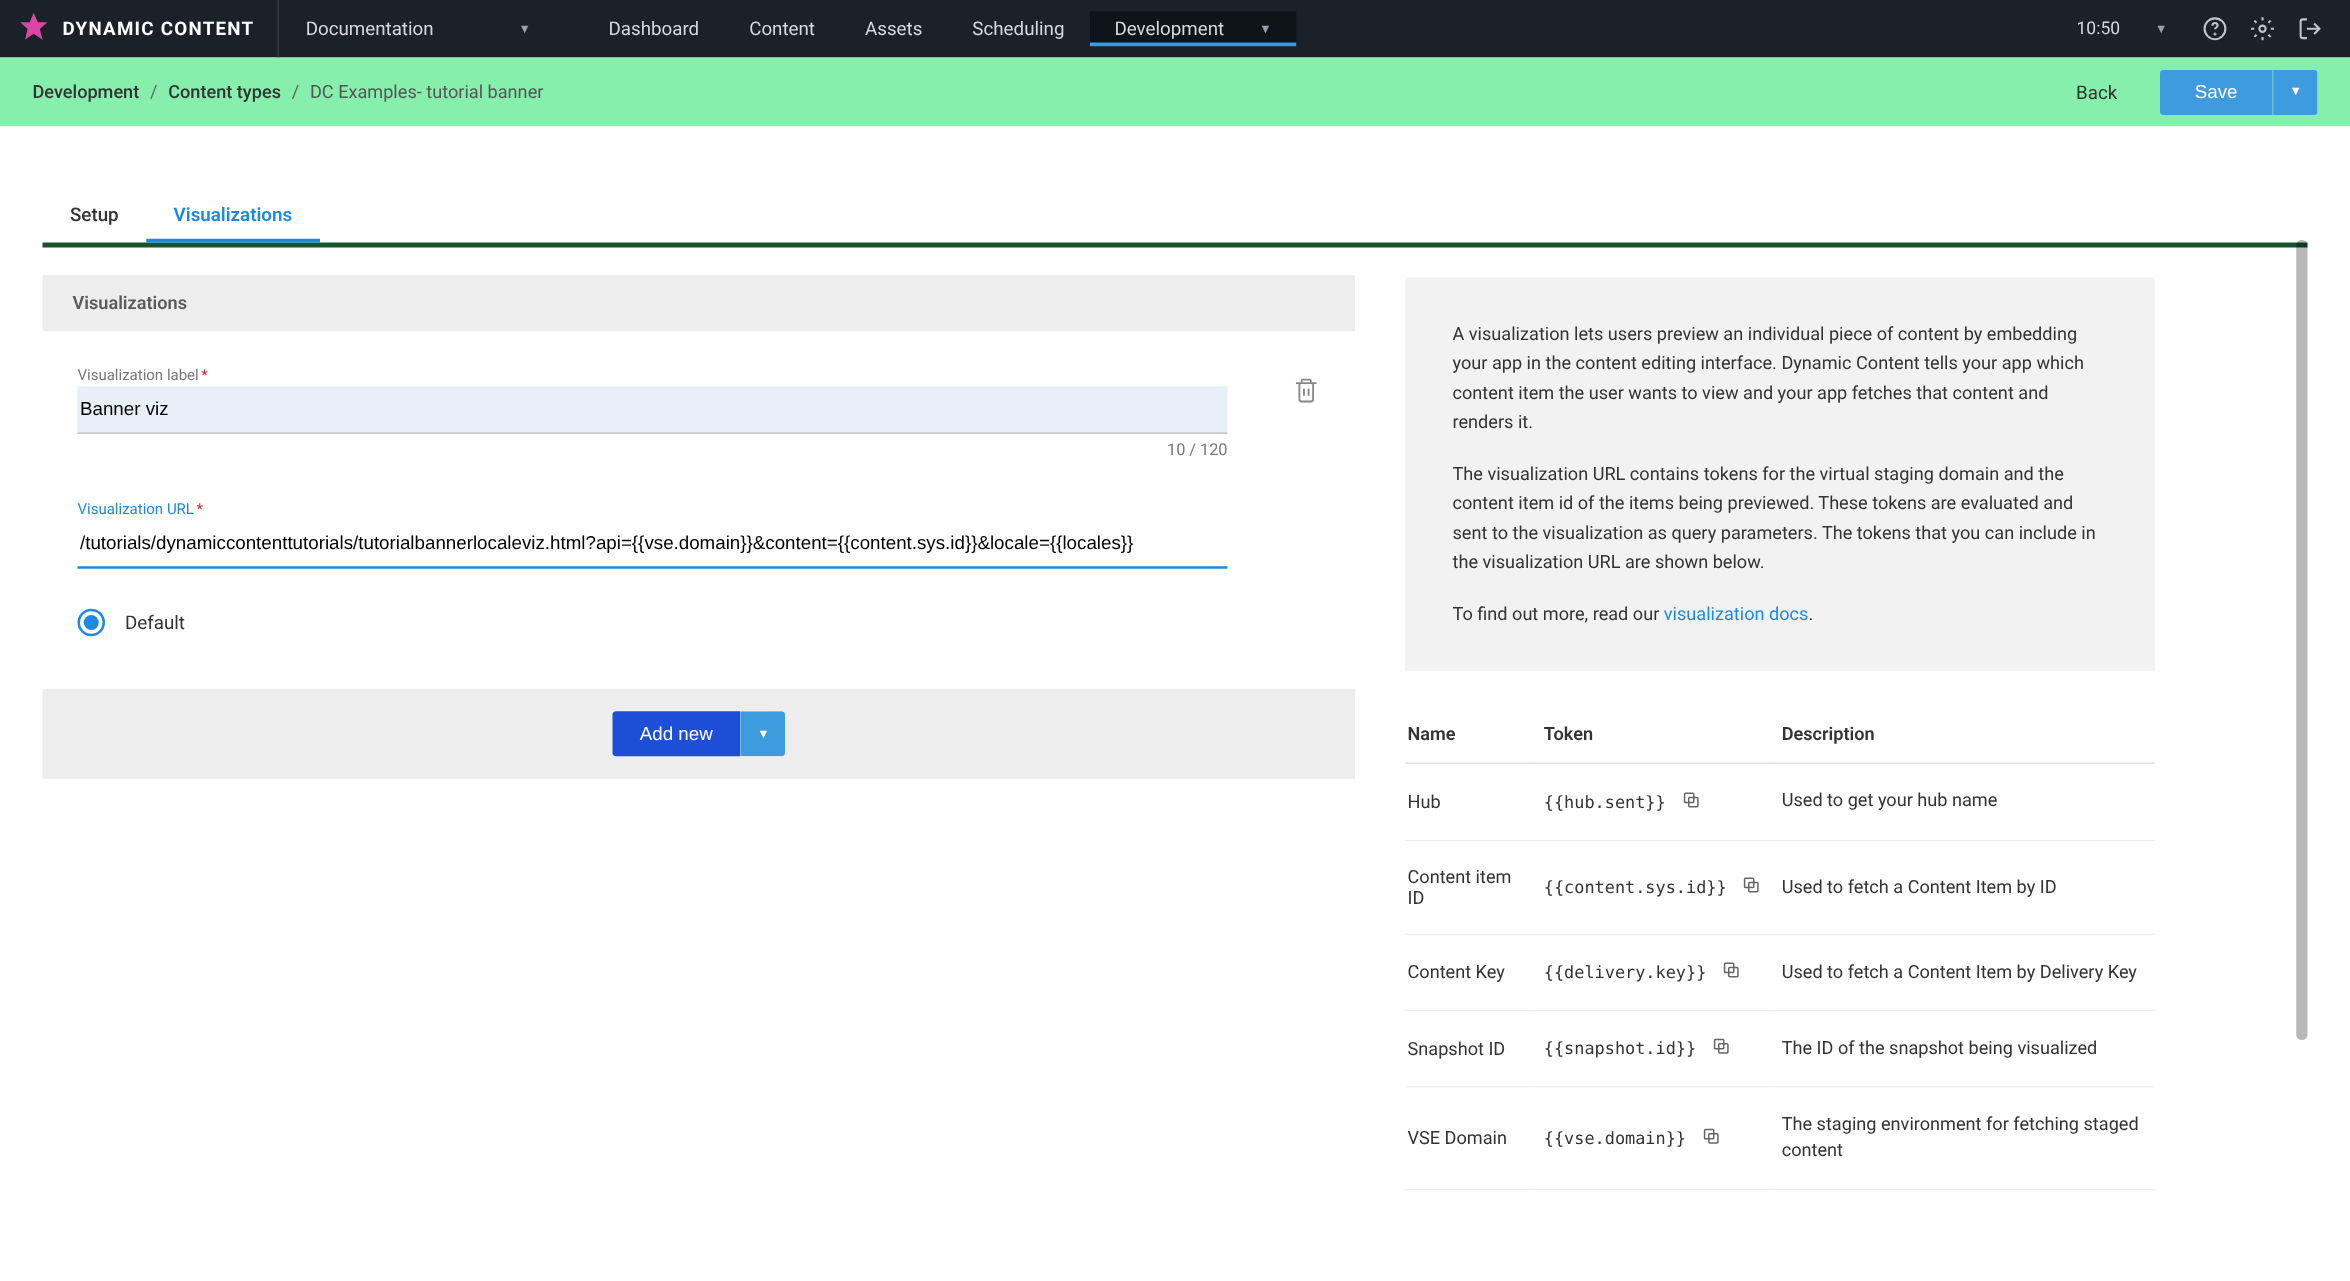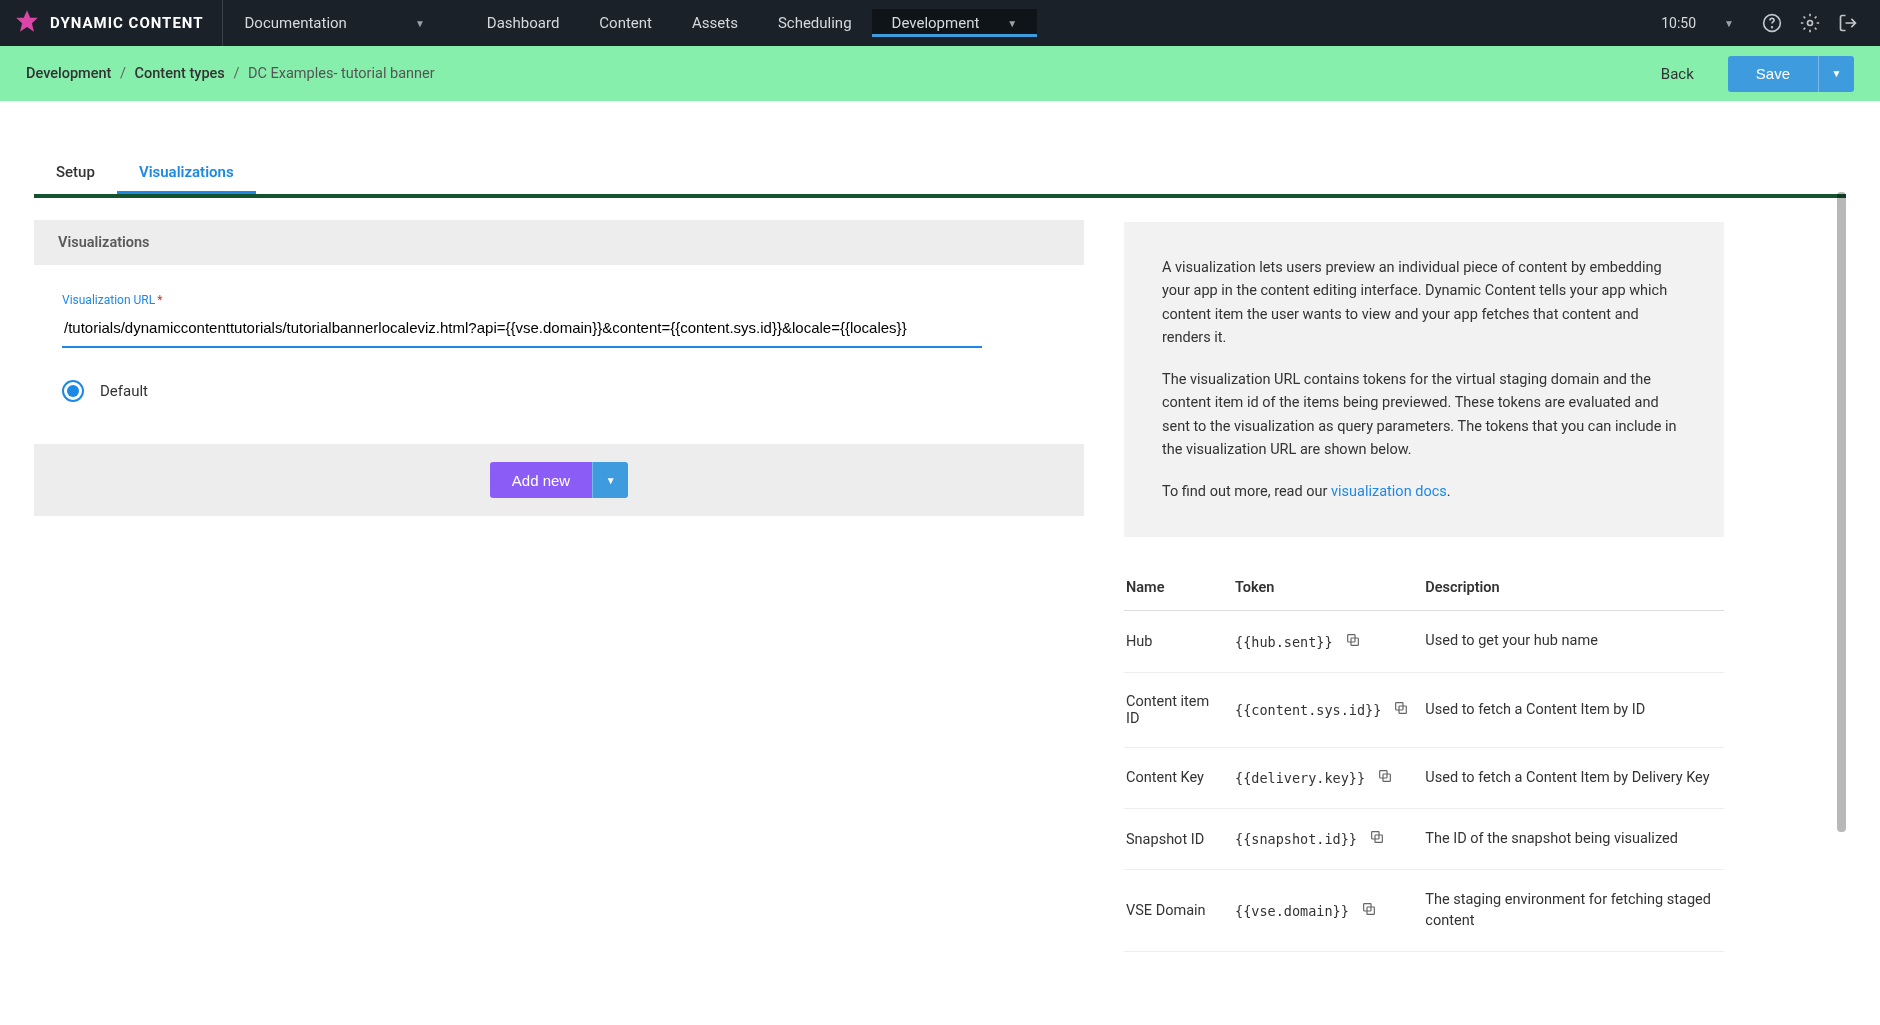--- a/index.html
+++ b/index.html
@@ -56,21 +56,21 @@
   .text-input.focused-input { border-bottom: 2px solid #1e88e5; }
   .char-count { text-align: right; font-size: 13px; color: #777; margin-top: 6px; width: 920px; }
   .trash-btn { position: absolute; right: 0; top: 8px; cursor: pointer; color: #888; }
   .radio-row { display: flex; align-items: center; gap: 16px; margin-top: 10px; }
   .radio-outer { width: 22px; height: 22px; border: 2px solid #1e88e5; border-radius: 50%; display: flex; align-items: center; justify-content: center; cursor: pointer; }
   .radio-inner { width: 12px; height: 12px; background: #1e88e5; border-radius: 50%; }
   .radio-label { font-size: 15px; }
   
   .add-footer { background: #ededed; padding: 18px; display: flex; justify-content: center; margin-top: 18px; }
   .add-group { display: flex; }
-  .btn-add { background: #8b5cf6; color: #fff; border: none; padding: 0 22px; height: 36px; font-size: 15px; font-weight: 500; border-radius: 3px 0 0 3px; cursor: pointer; }
+  .btn-add { background: #1d4ed8; color: #fff; border: none; padding: 0 22px; height: 36px; font-size: 15px; font-weight: 500; border-radius: 3px 0 0 3px; cursor: pointer; }
   .btn-add-more { background: #3e9bdd; border: none; border-left: 1px solid rgba(255,255,255,0.3); height: 36px; width: 36px; border-radius: 0 3px 3px 0; cursor: pointer; display: flex; align-items: center; justify-content: center; }
   
   
   .info-box { background: #f2f2f2; padding: 34px 38px; font-size: 14.5px; line-height: 1.62; color: #333; }
   .info-box p { margin-bottom: 18px; }
   .info-box p:last-child { margin-bottom: 0; }
   .info-box a { color: #1e88e5; text-decoration: none; }
   
   .token-table { width: 100%; margin-top: 28px; border-collapse: collapse; font-size: 14.5px; }
   .token-table thead th { text-align: left; padding: 14px 8px; font-weight: 600; border-bottom: 1px solid #ddd; color: #333; }
@@ -159,20 +159,32 @@
 
 <div class="page-tabs">
   <div class="page-tab">Setup</div>
   <div class="page-tab active">Visualizations</div>
 </div>
 
 <div class="main">
   <div class="col-left">
     <div class="panel-header">Visualizations</div>
     <div class="card">
+      <div class="field-group">
+        <label class="field-label">
+          <span>Visualization label</span><span class="req">*</span>
+        </label>
+        <input type="text" class="text-input highlight" value="Banner viz" style="">
+        <div class="char-count">10 / 120</div>
+        <div class="trash-btn">
+          <svg width="22" height="22" viewBox="0 0 24 24" fill="none" stroke="currentColor" stroke-width="1.6">
+              <path d="M3 6h18M8 6V4a1 1 0 011-1h6a1 1 0 011 1v2m2 0v14a2 2 0 01-2 2H8a2 2 0 01-2-2V6h12zM10 11v6M14 11v6"></path>
+            </svg>
+        </div>
+      </div>
       <div class="field-group">
         <label class="field-label focused">
           <span>Visualization URL</span><span class="req">*</span>
         </label>
         <input type="text" class="text-input focused-input" value="/tutorials/dynamiccontenttutorials/tutorialbannerlocaleviz.html?api={{vse.domain}}&amp;content={{content.sys.id}}&amp;locale={{locales}}" style="">
       </div>
       <div class="radio-row">
         <div class="radio-outer">
           <div class="radio-inner"></div>
         </div>

